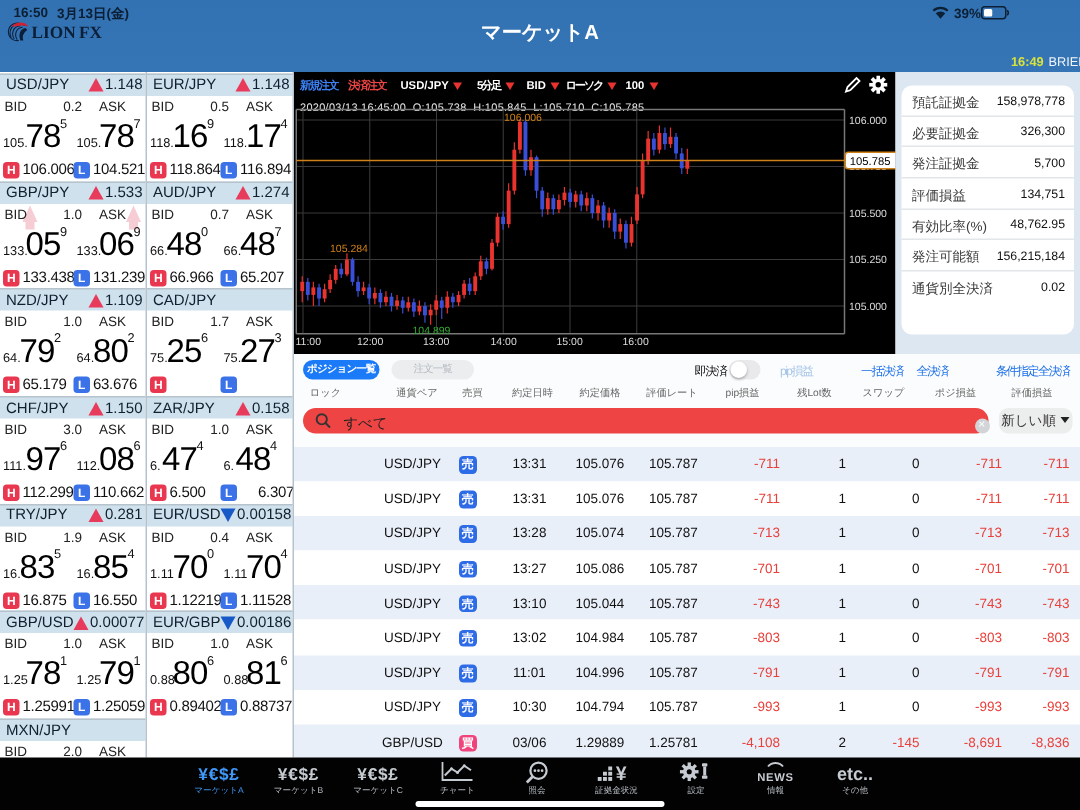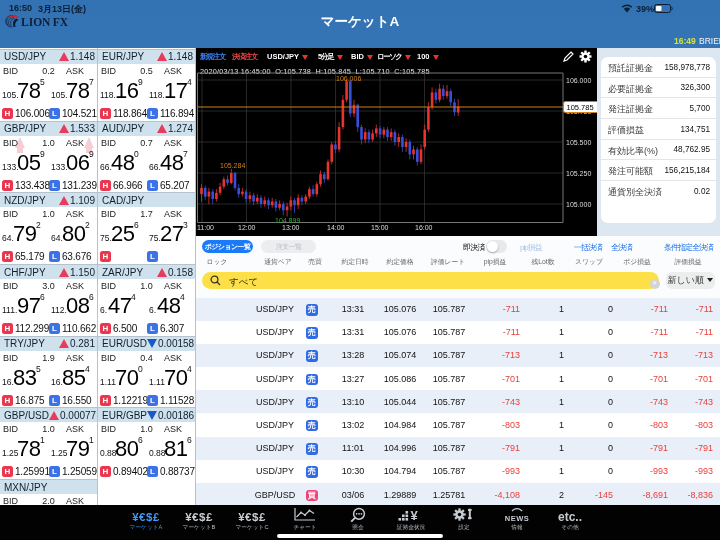--- a/index.html
+++ b/index.html
@@ -63,21 +63,21 @@
 .pill.off { left:65px; width:55px; background:#ebedef; color:#b4bac1; }
 .soku { position:absolute; left:267px; top:6px; font-size:8px; letter-spacing:-0.8px; color:#111; }
 .toggle { position:absolute; left:290px; top:4px; width:21px; height:12.5px; background:#e9e9eb; border-radius:7px; }
 .toggle:after { content:""; position:absolute; left:0.5px; top:0.5px; width:11.5px; height:11.5px; background:#fff; border-radius:50%; box-shadow:0 1px 2px rgba(0,0,0,0.3); }
 .lnk { position:absolute; top:6px; font-size:8px; letter-spacing:-1px; white-space:nowrap; }
 .lnk.dis { color:#a8c6e8; }
 .lnk.en { color:#1a6fe8; }
 .phead { position:absolute; left:0; top:17px; width:524px; height:14px; }
 .ph { position:absolute; font-size:6.8px; color:#666; top:4px; }
 .searchrow { position:absolute; left:0; top:33px; width:524px; height:23px; }
-.sinput { position:absolute; left:6px; top:2.5px; width:457px; height:17px; background:#fde047; border-radius:8.5px; }
+.sinput { position:absolute; left:6px; top:2.5px; width:457px; height:17px; background:#ef4444; border-radius:8.5px; }
 .sword { position:absolute; left:27px; top:4px; font-size:9.5px; color:#222; }
 .sx { position:absolute; left:448px; top:7.5px; width:10px; height:10px; background:#d2d4d7; border-radius:50%; }
 .sx:before { content:"\00d7"; position:absolute; left:2.2px; top:-1.5px; color:#fff; font-size:8px; }
 .sortbtn { position:absolute; left:470px; top:2.5px; width:49px; height:17px; background:#eceded; border-radius:6px; font-size:9px; color:#333; text-align:center; line-height:17px; }
 .prow { position:relative; height:23.2px; }
 .prow.odd { background:#e9eff9; }
 .prow.even { background:#fff; }
 .prow > span { position:absolute; top:6.5px; font-size:9px; color:#111; }
 .neg { color:#e8403a; }
 .c-pair { left:49px; width:60px; text-align:center; }
@@ -347,21 +347,21 @@
           <span class="big" style="left:10px">47</span>
           <span class="sup" style="left:33px">4</span>
   <span class="pre" style="left:51px">6.</span>
           <span class="big" style="left:59px">48</span>
           <span class="sup" style="left:82px">4</span>
 </div>
 <div class="hl">
           <span class="bdg h">H</span>
           <span class="hlv" style="left:15px">6.500</span>
           <span class="bdg l" style="left:49px">L</span>
-          <span class="hlv" style="left:62px">6.307</span>
+          <span class="hlv" style="left:74px">6.307</span>
         </div>
       </div>
 <div class="tile" style="top:287.7px;left:0px">
 <div class="thead">
           <span class="pname">TRY/JPY</span>
           <span class="chgwrap">
             <span class="tri up"></span>
             <span class="chg">0.281</span>
           </span>
         </div>

